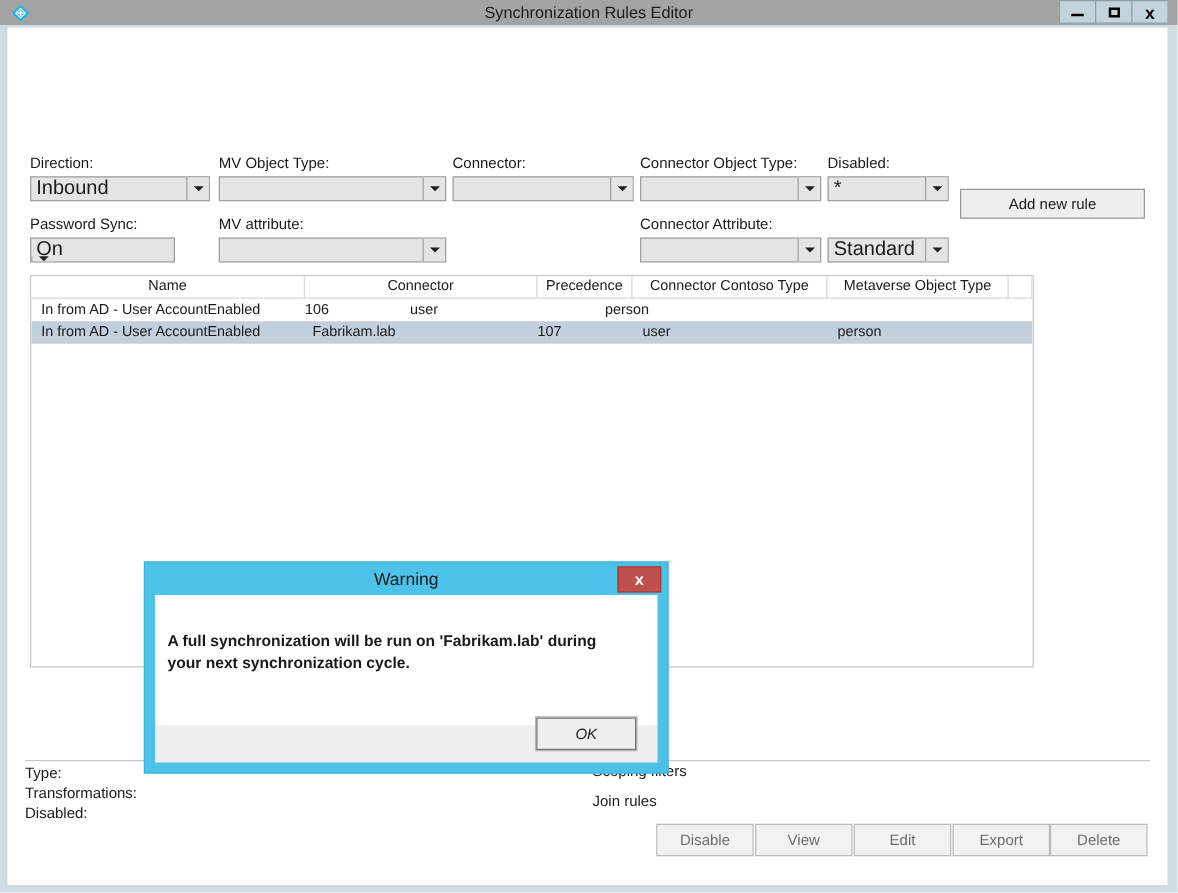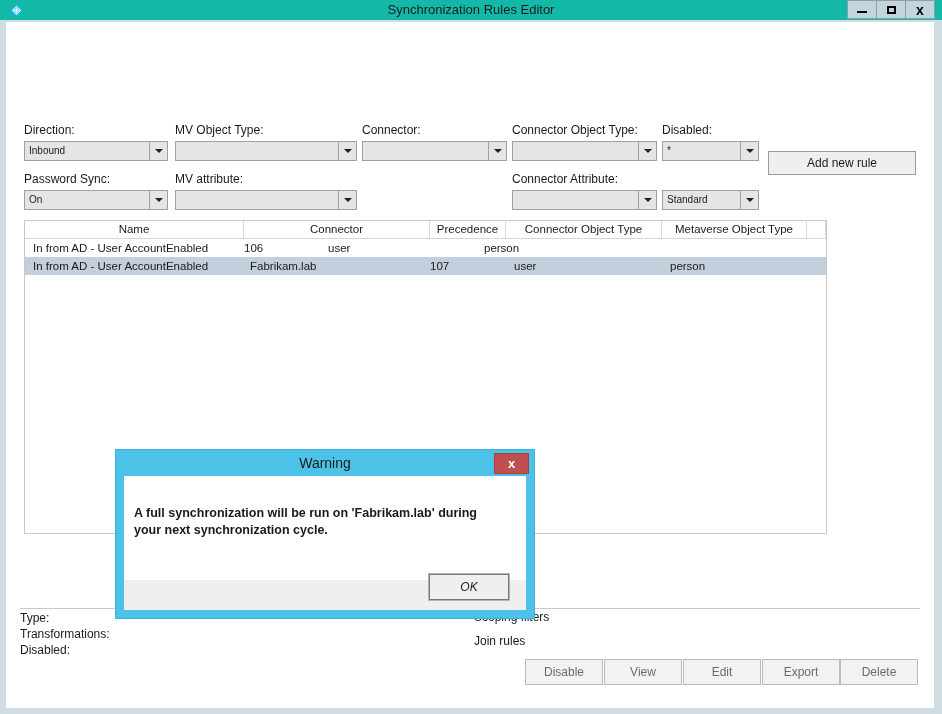--- a/index.html
+++ b/index.html
@@ -22,21 +22,21 @@
     width: 942px; height: 714px;
     background: #cfdde3;
     box-sizing: border-box;
   }
 
   
   #titlebar {
     position: absolute;
     left: 0; top: 0;
     width: 942px; height: 20px;
-    background: #14b8a6;
+    background: #a3a3a3;
     display: flex;
     align-items: center;
   }
   #app-icon {
     position: absolute;
     left: 9px; top: 3px;
     width: 15px; height: 15px;
   }
   #title-text {
     position: absolute;
@@ -118,21 +118,21 @@
     position: absolute;
     height: 20px;
     background: #e5e5e5;
     border: 1px solid #a0a0a0;
     box-sizing: border-box;
     display: flex;
     align-items: stretch;
   }
   .combo .cval {
     flex: 1;
-    font-size: 10px;
+    font-size: 16px;
     color: #1a1a1a;
     padding-left: 4px;
     line-height: 18px;
     overflow: hidden;
     white-space: nowrap;
   }
   .combo .carrow {
     width: 17px;
     border-left: 1px solid #a0a0a0;
     background: #e5e5e5;
@@ -364,21 +364,21 @@
       <div class="carrow"></div>
     </div>
 
     <div class="field-label" style="left:656px; top:101px;">Disabled:</div>
     <div class="combo" style="left:656px; top:119px; width:97px;">
       <div class="cval">*</div>
       <div class="carrow"></div>
     </div>
 
     <div class="field-label" style="left:18px;  top:150px;">Password Sync:</div>
-    <div class="combo" style="left:18px;  top:168px; width:144px;">
+    <div class="combo" style="left:18px;  top:168px; width:116px;flex-direction:column;">
       <div class="cval">On</div>
       <div class="carrow"></div>
     </div>
 
     <div class="field-label" style="left:169px; top:150px;">MV attribute:</div>
     <div class="combo" style="left:169px; top:168px; width:182px;">
       <div class="cval"></div>
       <div class="carrow"></div>
     </div>
 
@@ -394,21 +394,21 @@
       <div class="carrow"></div>
     </div>
 
     <div class="btn" style="left:762px; top:129px; width:148px; height:24px;">Add new rule</div>
 
     <div id="grid">
       <div id="grid-head">
         <div class="hc" style="width:219px;">Name</div>
         <div class="hc" style="width:186px;">Connector</div>
         <div class="hc" style="width:76px;">Precedence</div>
-        <div class="hc" style="width:156px;">Connector Object Type</div>
+        <div class="hc" style="width:156px;">Connector Contoso Type</div>
         <div class="hc" style="width:145px;">Metaverse Object Type</div>
         <div class="hc" style="width:19px;"></div>
       </div>
 
       <div class="grow">
         <div class="gc c0" style="width:219px;">In from AD - User AccountEnabled</div>
         <div class="gc c2" style="width:76px;">106</div>
         <div class="gc c3" style="width:156px;">user</div>
         <div class="gc c4" style="width:145px;">person</div>
       </div>

